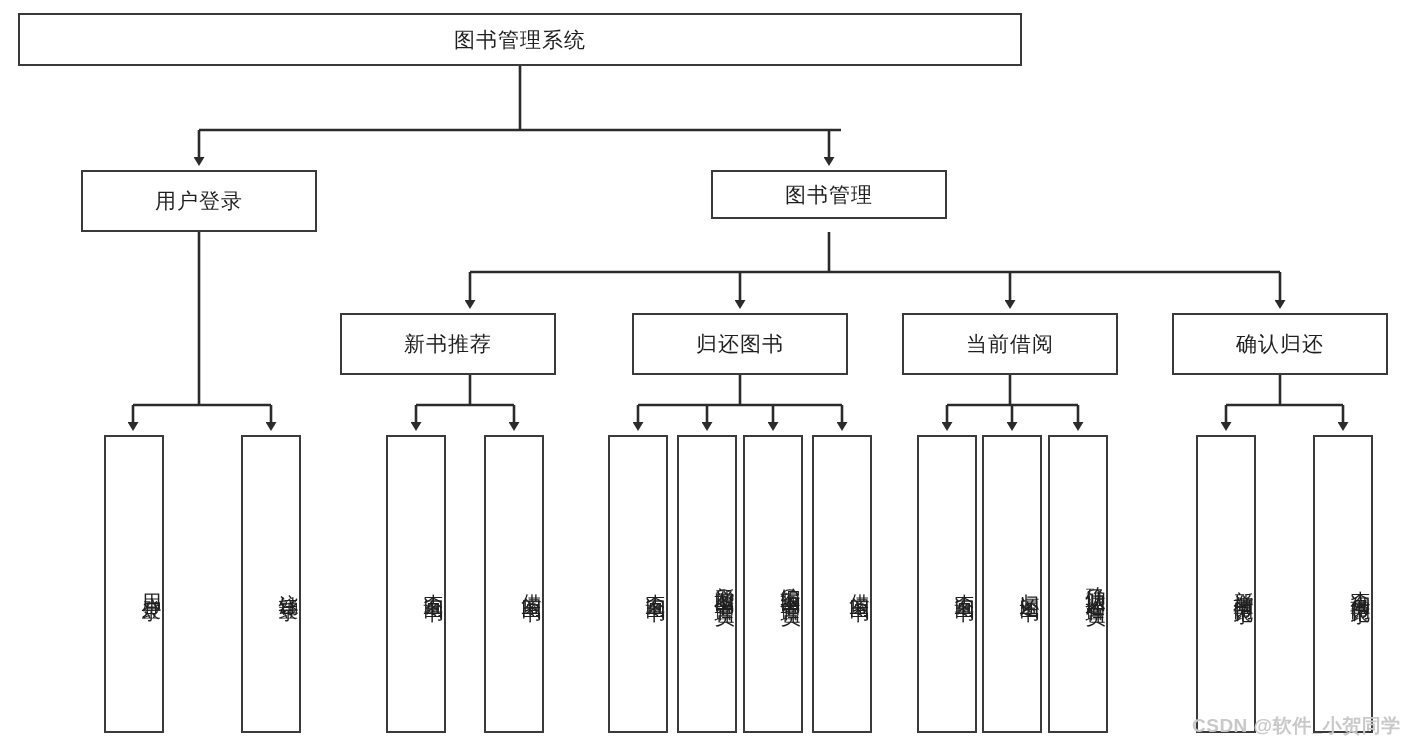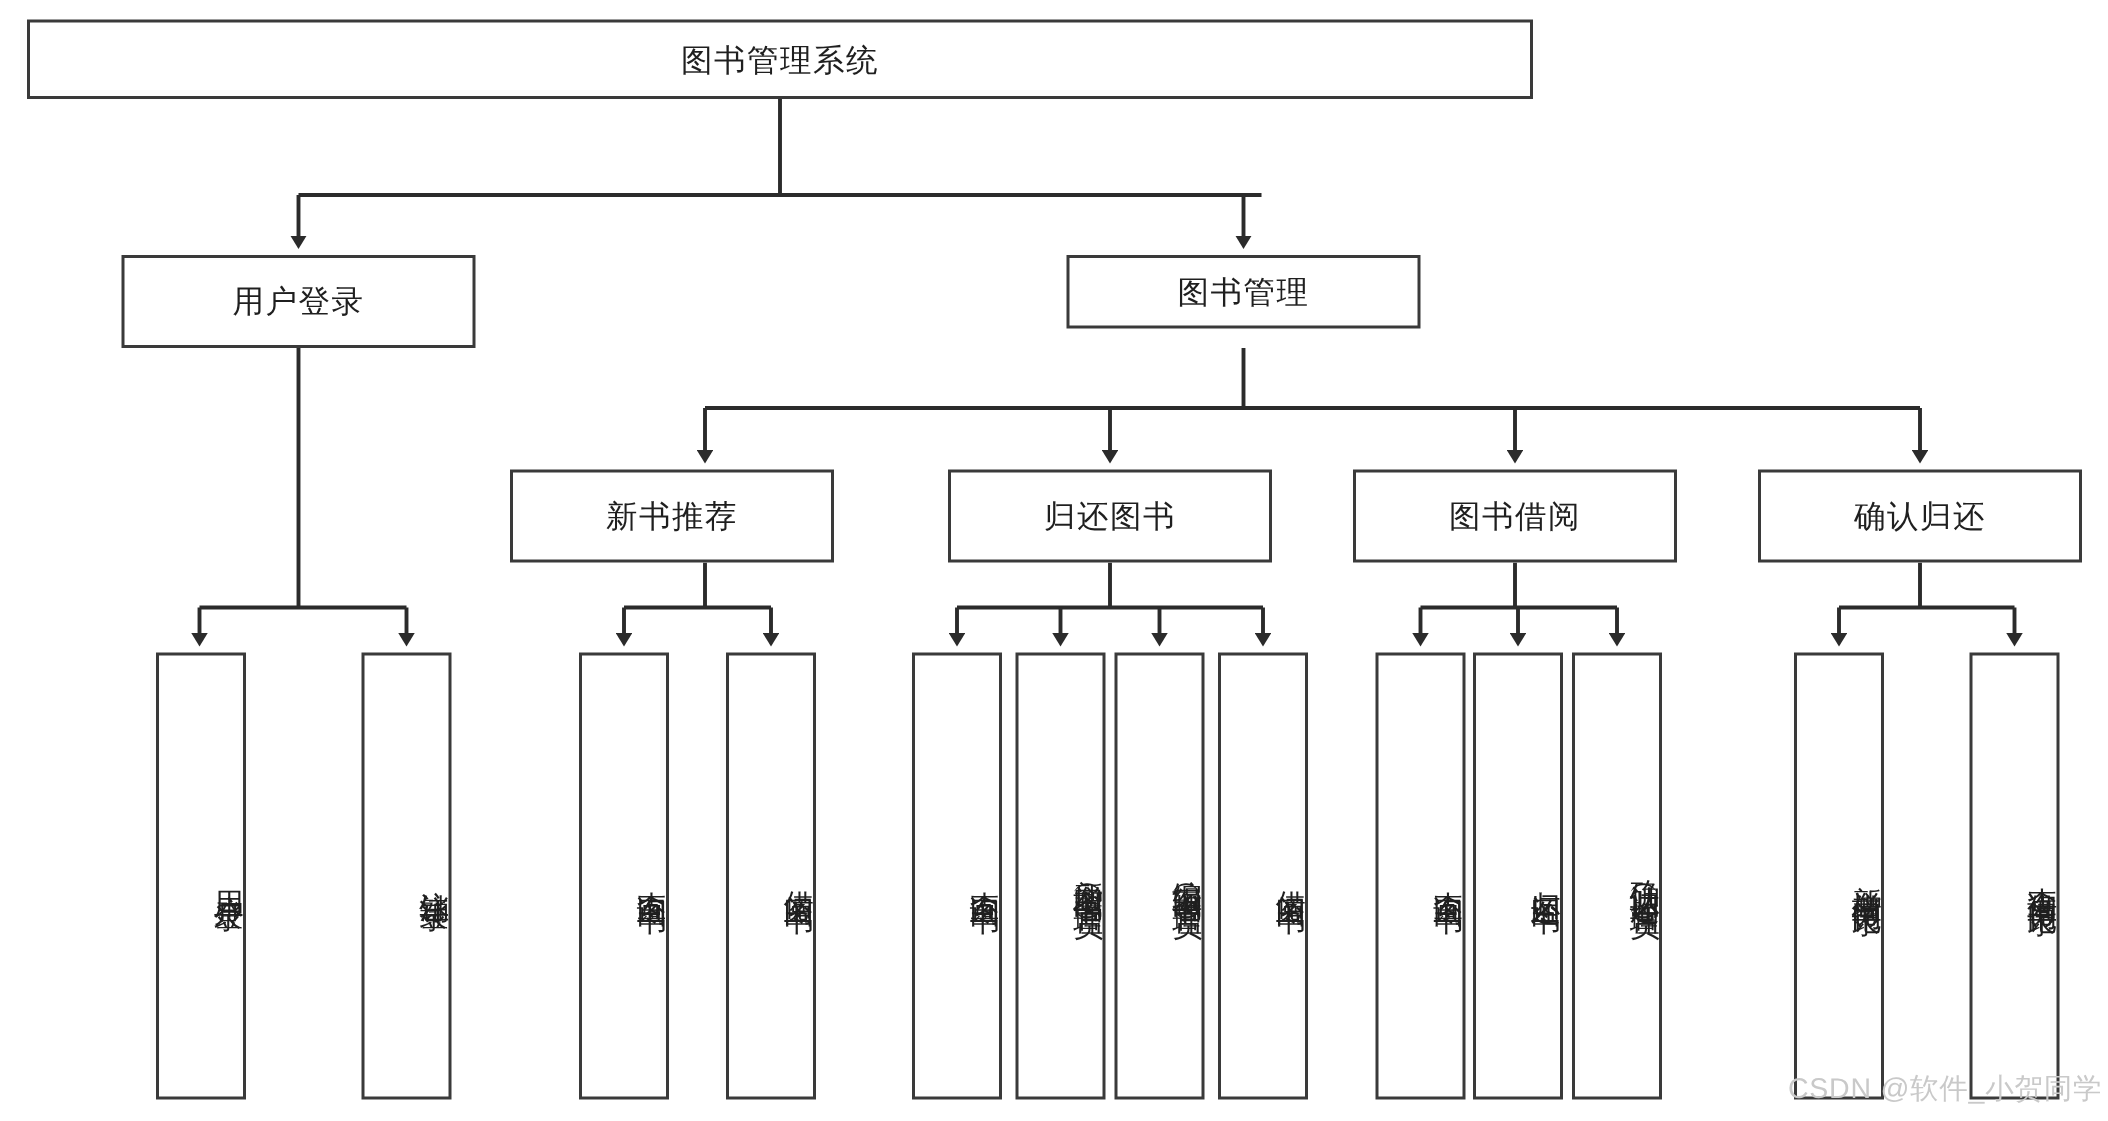--- a/index.html
+++ b/index.html
@@ -109,21 +109,21 @@
       <div class="node horiz" style="left: 711px; top: 170px; width: 236px; height: 49px;">
         <span class="txt">图书管理</span>
       </div>
       <div class="node horiz" style="left: 340px; top: 313px; width: 216px; height: 62px;">
         <span class="txt">新书推荐</span>
       </div>
       <div class="node horiz" style="left: 632px; top: 313px; width: 216px; height: 62px;">
         <span class="txt">归还图书</span>
       </div>
       <div class="node horiz" style="left: 902px; top: 313px; width: 216px; height: 62px;">
-        <span class="txt">图书借阅</span>
+        <span class="txt">当前借阅</span>
       </div>
       <div class="node horiz" style="left: 1172px; top: 313px; width: 216px; height: 62px;">
         <span class="txt">确认归还</span>
       </div>
       <div class="node vert" style="left: 104px; top: 435px; width: 60px; height: 298px;">
         <span class="txt">用户登录</span>
       </div>
       <div class="node vert" style="left: 241px; top: 435px; width: 60px; height: 298px;">
         <span class="txt">注销登录</span>
       </div>
@@ -155,14 +155,14 @@
         <span class="txt">确认归还（管理员）</span>
       </div>
       <div class="node vert" style="left: 1196px; top: 435px; width: 60px; height: 298px;">
         <span class="txt">新增借阅记录</span>
       </div>
       <div class="node vert" style="left: 1313px; top: 435px; width: 60px; height: 298px;">
         <span class="txt">查询借阅记录</span>
       </div>
     </div>
 
-  <div class="watermark" style="left: 1192px; top: 713px;">CSDN @软件_小贺同学</div>
+  <div class="watermark" style="left: 1192px; top: 713px; font-weight: bold;">CSDN @软件_小贺同学</div>
 </div>
 
 </body></html>

